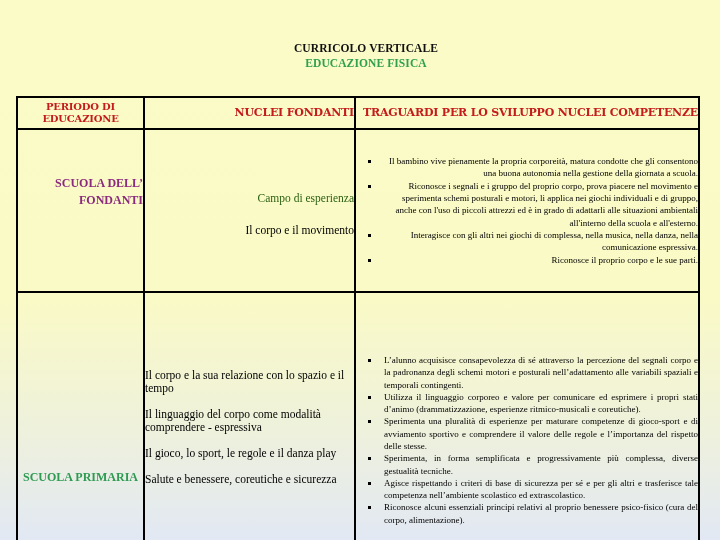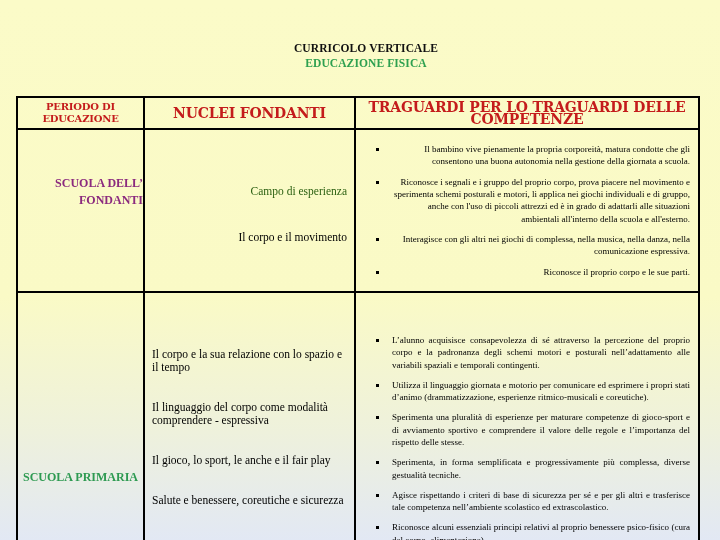--- a/index.html
+++ b/index.html
@@ -49,21 +49,21 @@
     th.hdr {
       color: #c41c1c;
       font-weight: bold;
       font-size: 10px;
       line-height: 12px;
       text-align: center;
       height: 30px;
       font-family: "DejaVu Serif", "Liberation Serif", serif;
       letter-spacing: -0.2px;
     }
-    th.hdr.h2, th.hdr.h3 { font-size: 14px; }
+    th.hdr.h2, th.hdr.h3 { font-size: 11px; text-align: right; }
 
     td.period {
       text-align: center;
       font-weight: bold;
       font-size: 12px;
       line-height: 17px;
     }
     td.period.infanzia { color: #8b2a7e; padding-bottom: 38px; }
     td.period.primaria {
       color: #2e9a52;
@@ -72,36 +72,36 @@
       text-align: center;
     }
 
     td.nuclei {
       font-size: 11.5px;
       line-height: 13px;
       padding-left: 3px;
       padding-right: 4px;
     }
     .nucleo-green { color: #2a5f10; }
-    .nucleo-block { margin: 7px; }
+    .nucleo-block { margin: 0; }
 
     td.trag {
       font-size: 9px;
       line-height: 12.3px;
       text-align: justify;
       padding: 3px 6px 3px 0;
     }
     ul.trag-list {
       margin: 0;
       padding: 0 0 0 28px;
       list-style: none;
     }
     ul.trag-list li {
       position: relative;
-      margin: 8px;
+      margin: 0;
     }
     ul.trag-list li::before {
       content: "";
       position: absolute;
       left: -16px;
       top: 5px;
       width: 3px;
       height: 3px;
       background: #000;
     }
@@ -123,21 +123,21 @@
       <col class="c2">
       <col class="c3">
   </colgroup>
   <thead>
     <tr>
       <th class="hdr h1">
         <div>PERIODO DI</div>
         <div>EDUCAZIONE</div>
       </th>
       <th class="hdr h2">NUCLEI FONDANTI</th>
-      <th class="hdr h3">TRAGUARDI PER LO TRAGUARDI DELLE COMPETENZE</th>
+      <th class="hdr h3">TRAGUARDI PER LO SVILUPPO NUCLEI COMPETENZE</th>
     </tr>
   </thead>
   <tbody>
     <tr class="row-infanzia">
       <td class="period infanzia">
         <div>SCUOLA DELL’</div>
         <div>FONDANTI</div>
       </td>
       <td class="nuclei">
         <div style="height:8px"></div>
@@ -155,29 +155,29 @@
       </td>
     </tr>
     <tr class="row-primaria">
       <td class="period primaria">SCUOLA PRIMARIA</td>
       <td class="nuclei">
         <div style="height:4px"></div>
         <p class="nucleo-block">Il corpo e la sua relazione con lo spazio e il tempo</p>
         <div style="height:13px"></div>
         <p class="nucleo-block">Il linguaggio del corpo come modalità comprendere - espressiva</p>
         <div style="height:13px"></div>
-        <p class="nucleo-block">Il gioco, lo sport, le anche e il fair play</p>
+        <p class="nucleo-block">Il gioco, lo sport, le regole e il danza play</p>
         <div style="height:13px"></div>
         <p class="nucleo-block">Salute e benessere, coreutiche e sicurezza</p>
         <div style="height:30px"></div>
       </td>
       <td class="trag">
         <ul class="trag-list">
-          <li>L’alunno acquisisce consapevolezza di sé attraverso la percezione del proprio corpo e la padronanza degli schemi motori e posturali nell’adattamento alle variabili spaziali e temporali contingenti.</li>
-          <li>Utilizza il linguaggio giornata e motorio per comunicare ed esprimere i propri stati d’animo (drammatizzazione, esperienze ritmico-musicali e coreutiche).</li>
+          <li>L’alunno acquisisce consapevolezza di sé attraverso la percezione del segnali corpo e la padronanza degli schemi motori e posturali nell’adattamento alle variabili spaziali e temporali contingenti.</li>
+          <li>Utilizza il linguaggio corporeo e valore per comunicare ed esprimere i propri stati d’animo (drammatizzazione, esperienze ritmico-musicali e coreutiche).</li>
           <li>Sperimenta una pluralità di esperienze per maturare competenze di gioco-sport e di avviamento sportivo e comprendere il valore delle regole e l’importanza del rispetto delle stesse.</li>
           <li>Sperimenta, in forma semplificata e progressivamente più complessa, diverse gestualità tecniche.</li>
           <li>Agisce rispettando i criteri di base di sicurezza per sé e per gli altri e trasferisce tale competenza nell’ambiente scolastico ed extrascolastico.</li>
           <li>Riconosce alcuni essenziali principi relativi al proprio benessere psico-fisico (cura del corpo, alimentazione).</li>
         </ul>
       </td>
     </tr>
   </tbody>
 </table>
 

